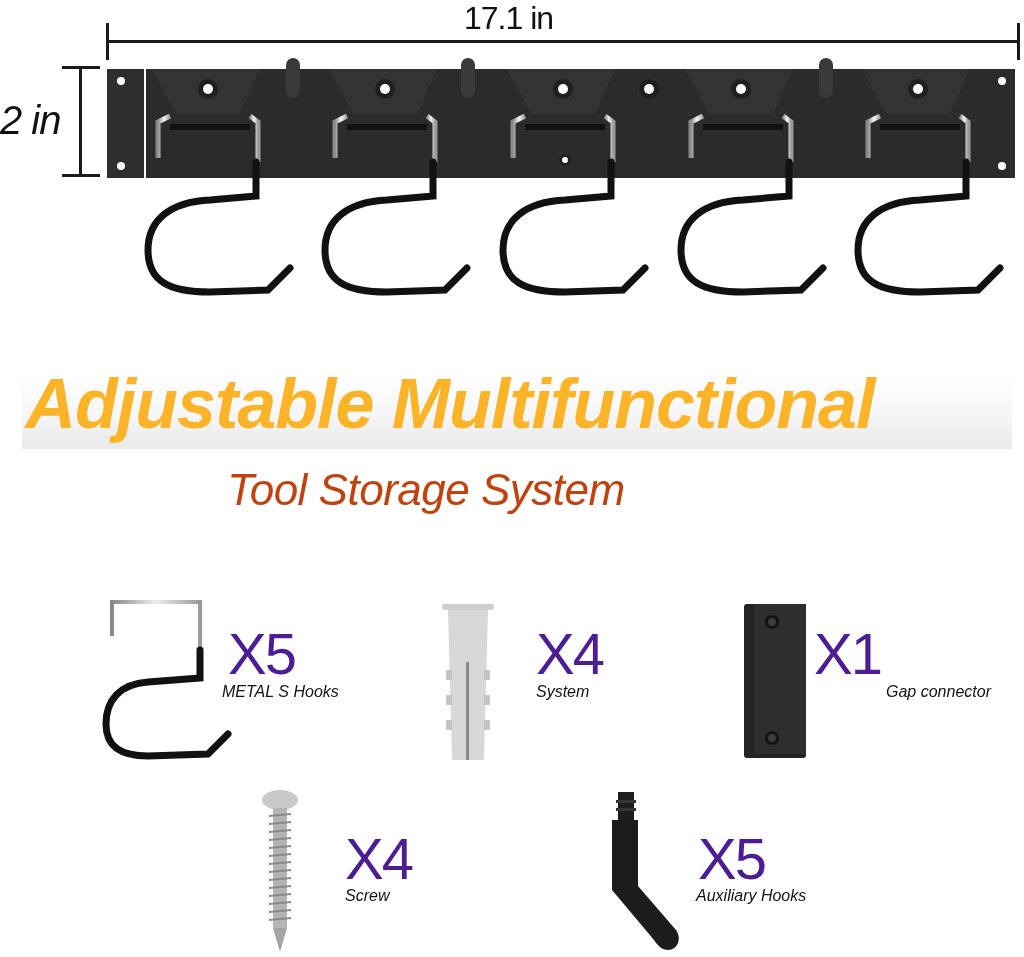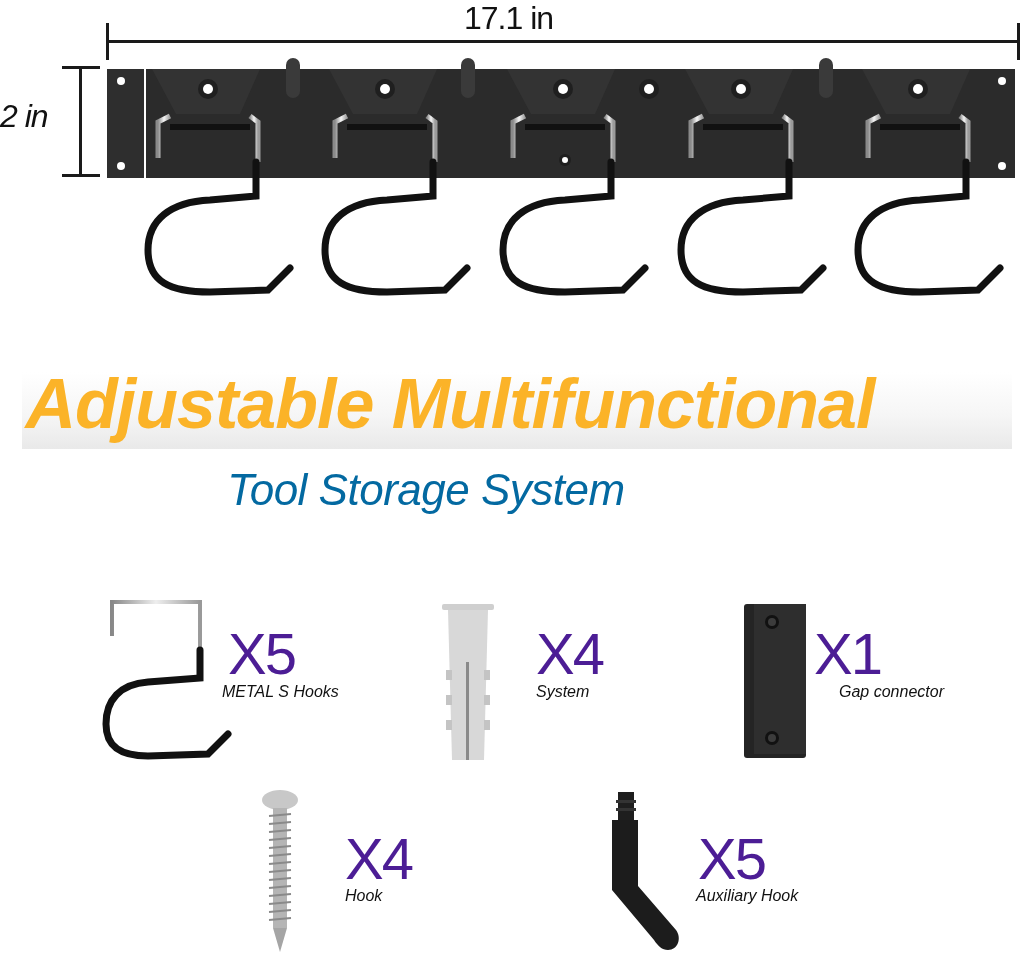--- a/index.html
+++ b/index.html
@@ -8,37 +8,37 @@
 
   
   .dim-h-line { position: absolute; left: 107px; top: 40px; width: 912px; height: 3px; background: #1a1a1a; }
   .dim-h-tick-l { position: absolute; left: 106px; top: 23px; width: 3px; height: 37px; background: #1a1a1a; }
   .dim-h-tick-r { position: absolute; left: 1017px; top: 23px; width: 3px; height: 37px; background: #1a1a1a; }
   .dim-h-label { position: absolute; left: 464px; top: 0px; font-size: 32px; color: #111; letter-spacing: -1px; }
 
   .dim-v-line { position: absolute; left: 79px; top: 67px; width: 3px; height: 109px; background: #1a1a1a; }
   .dim-v-tick-t { position: absolute; left: 62px; top: 66px; width: 38px; height: 3px; background: #1a1a1a; }
   .dim-v-tick-b { position: absolute; left: 62px; top: 174px; width: 38px; height: 3px; background: #1a1a1a; }
-  .dim-v-label { position: absolute; left: 0px; top: 98px; font-size: 32px; font-style: italic; color: #111; letter-spacing: -1px; }
+  .dim-v-label { position: absolute; left: 0px; top: 98px; font-size: 40px; font-style: italic; color: #111; letter-spacing: -1px; }
 
   
   .rail-svg { position: absolute; left: 100px; top: 50px; }
 
   
   .headline-band {
     position: absolute; left: 22px; top: 372px; width: 990px; height: 77px;
     background: linear-gradient(#ffffff 0%, #f6f6f6 55%, #e9e9e9 100%);
   }
   .headline {
     position: absolute; left: 0; width: 900px; top: 364px; text-align: center;
     font-size: 70px; font-weight: 700; font-style: italic; color: #fbb328; letter-spacing: -1px;
   }
   .subhead {
     position: absolute; left: 0; width: 852px; top: 465px; text-align: center;
-    font-size: 44px; font-weight: 400; font-style: italic; color: #0369a1; letter-spacing: -0.5px;
+    font-size: 44px; font-weight: 400; font-style: italic; color: #c2410c; letter-spacing: -0.5px;
   }
 
   
   .qty { position: absolute; font-size: 58px; font-weight: 400; color: #4c1d95; line-height: 1; letter-spacing: -2px; }
   .part-label { position: absolute; font-size: 16px; font-style: italic; color: #111; line-height: 1; }
   .part-svg { position: absolute; }
 </style>
 </head>
 <body>
 
@@ -170,21 +170,21 @@
 <div>
   <svg class="part-svg" style="left:740px;top:600px" width="72" height="162" viewBox="0 0 72 162">
     <rect x="4" y="4" width="62" height="154" rx="3" fill="#242424"></rect>
     <rect x="14" y="4" width="52" height="150" fill="#2e2e2e"></rect>
     <circle cx="32" cy="22" r="7" fill="#111"></circle>
       <circle cx="32" cy="22" r="4" fill="#3c3c3c"></circle>
     <circle cx="32" cy="138" r="7" fill="#111"></circle>
       <circle cx="32" cy="138" r="4" fill="#3c3c3c"></circle>
   </svg>
   <div class="qty" style="left:814px;top:625px">X1</div>
-  <div class="part-label" style="left:839px;top:684px">Gap connector</div>
+  <div class="part-label" style="left:886px;top:684px">Gap connector</div>
 </div>
 
 <div>
   <svg class="part-svg" style="left:258px;top:788px" width="44" height="166" viewBox="0 0 44 166">
     <ellipse cx="22" cy="12" rx="18" ry="10" fill="#c8c8c8"></ellipse>
     <rect x="15" y="20" width="14" height="120" fill="#b5b5b5"></rect>
     <g stroke="#8a8a8a" stroke-width="2">
       <line x1="11" y1="28" x2="33" y2="26"></line>
         <line x1="11" y1="36" x2="33" y2="34"></line>
       <line x1="11" y1="44" x2="33" y2="42"></line>
@@ -196,25 +196,25 @@
       <line x1="11" y1="92" x2="33" y2="90"></line>
         <line x1="11" y1="100" x2="33" y2="98"></line>
       <line x1="11" y1="108" x2="33" y2="106"></line>
         <line x1="11" y1="116" x2="33" y2="114"></line>
       <line x1="11" y1="124" x2="33" y2="122"></line>
         <line x1="11" y1="132" x2="33" y2="130"></line>
     </g>
     <path d="M15 140 L29 140 L22 164 Z" fill="#a5a5a5"></path>
   </svg>
   <div class="qty" style="left:345px;top:830px">X4</div>
-  <div class="part-label" style="left:345px;top:888px">Hook</div>
+  <div class="part-label" style="left:345px;top:888px">Screw</div>
 </div>
 
 <div>
   <svg class="part-svg" style="left:598px;top:790px" width="90" height="165" viewBox="0 0 90 165">
     <rect x="20" y="2" width="16" height="30" fill="#1e1e1e"></rect>
     <rect x="18" y="10" width="20" height="3" fill="#333"></rect>
     <rect x="18" y="18" width="20" height="3" fill="#333"></rect>
     <path d="M14 30 L40 30 L40 96 L78 140 C84 148 80 160 70 160 C64 160 60 156 56 150 L14 100 Z" fill="#1c1c1c"></path>
   </svg>
   <div class="qty" style="left:698px;top:830px">X5</div>
-  <div class="part-label" style="left:696px;top:888px">Auxiliary Hook</div>
+  <div class="part-label" style="left:696px;top:888px">Auxiliary Hooks</div>
 </div>
 
 </body></html>

